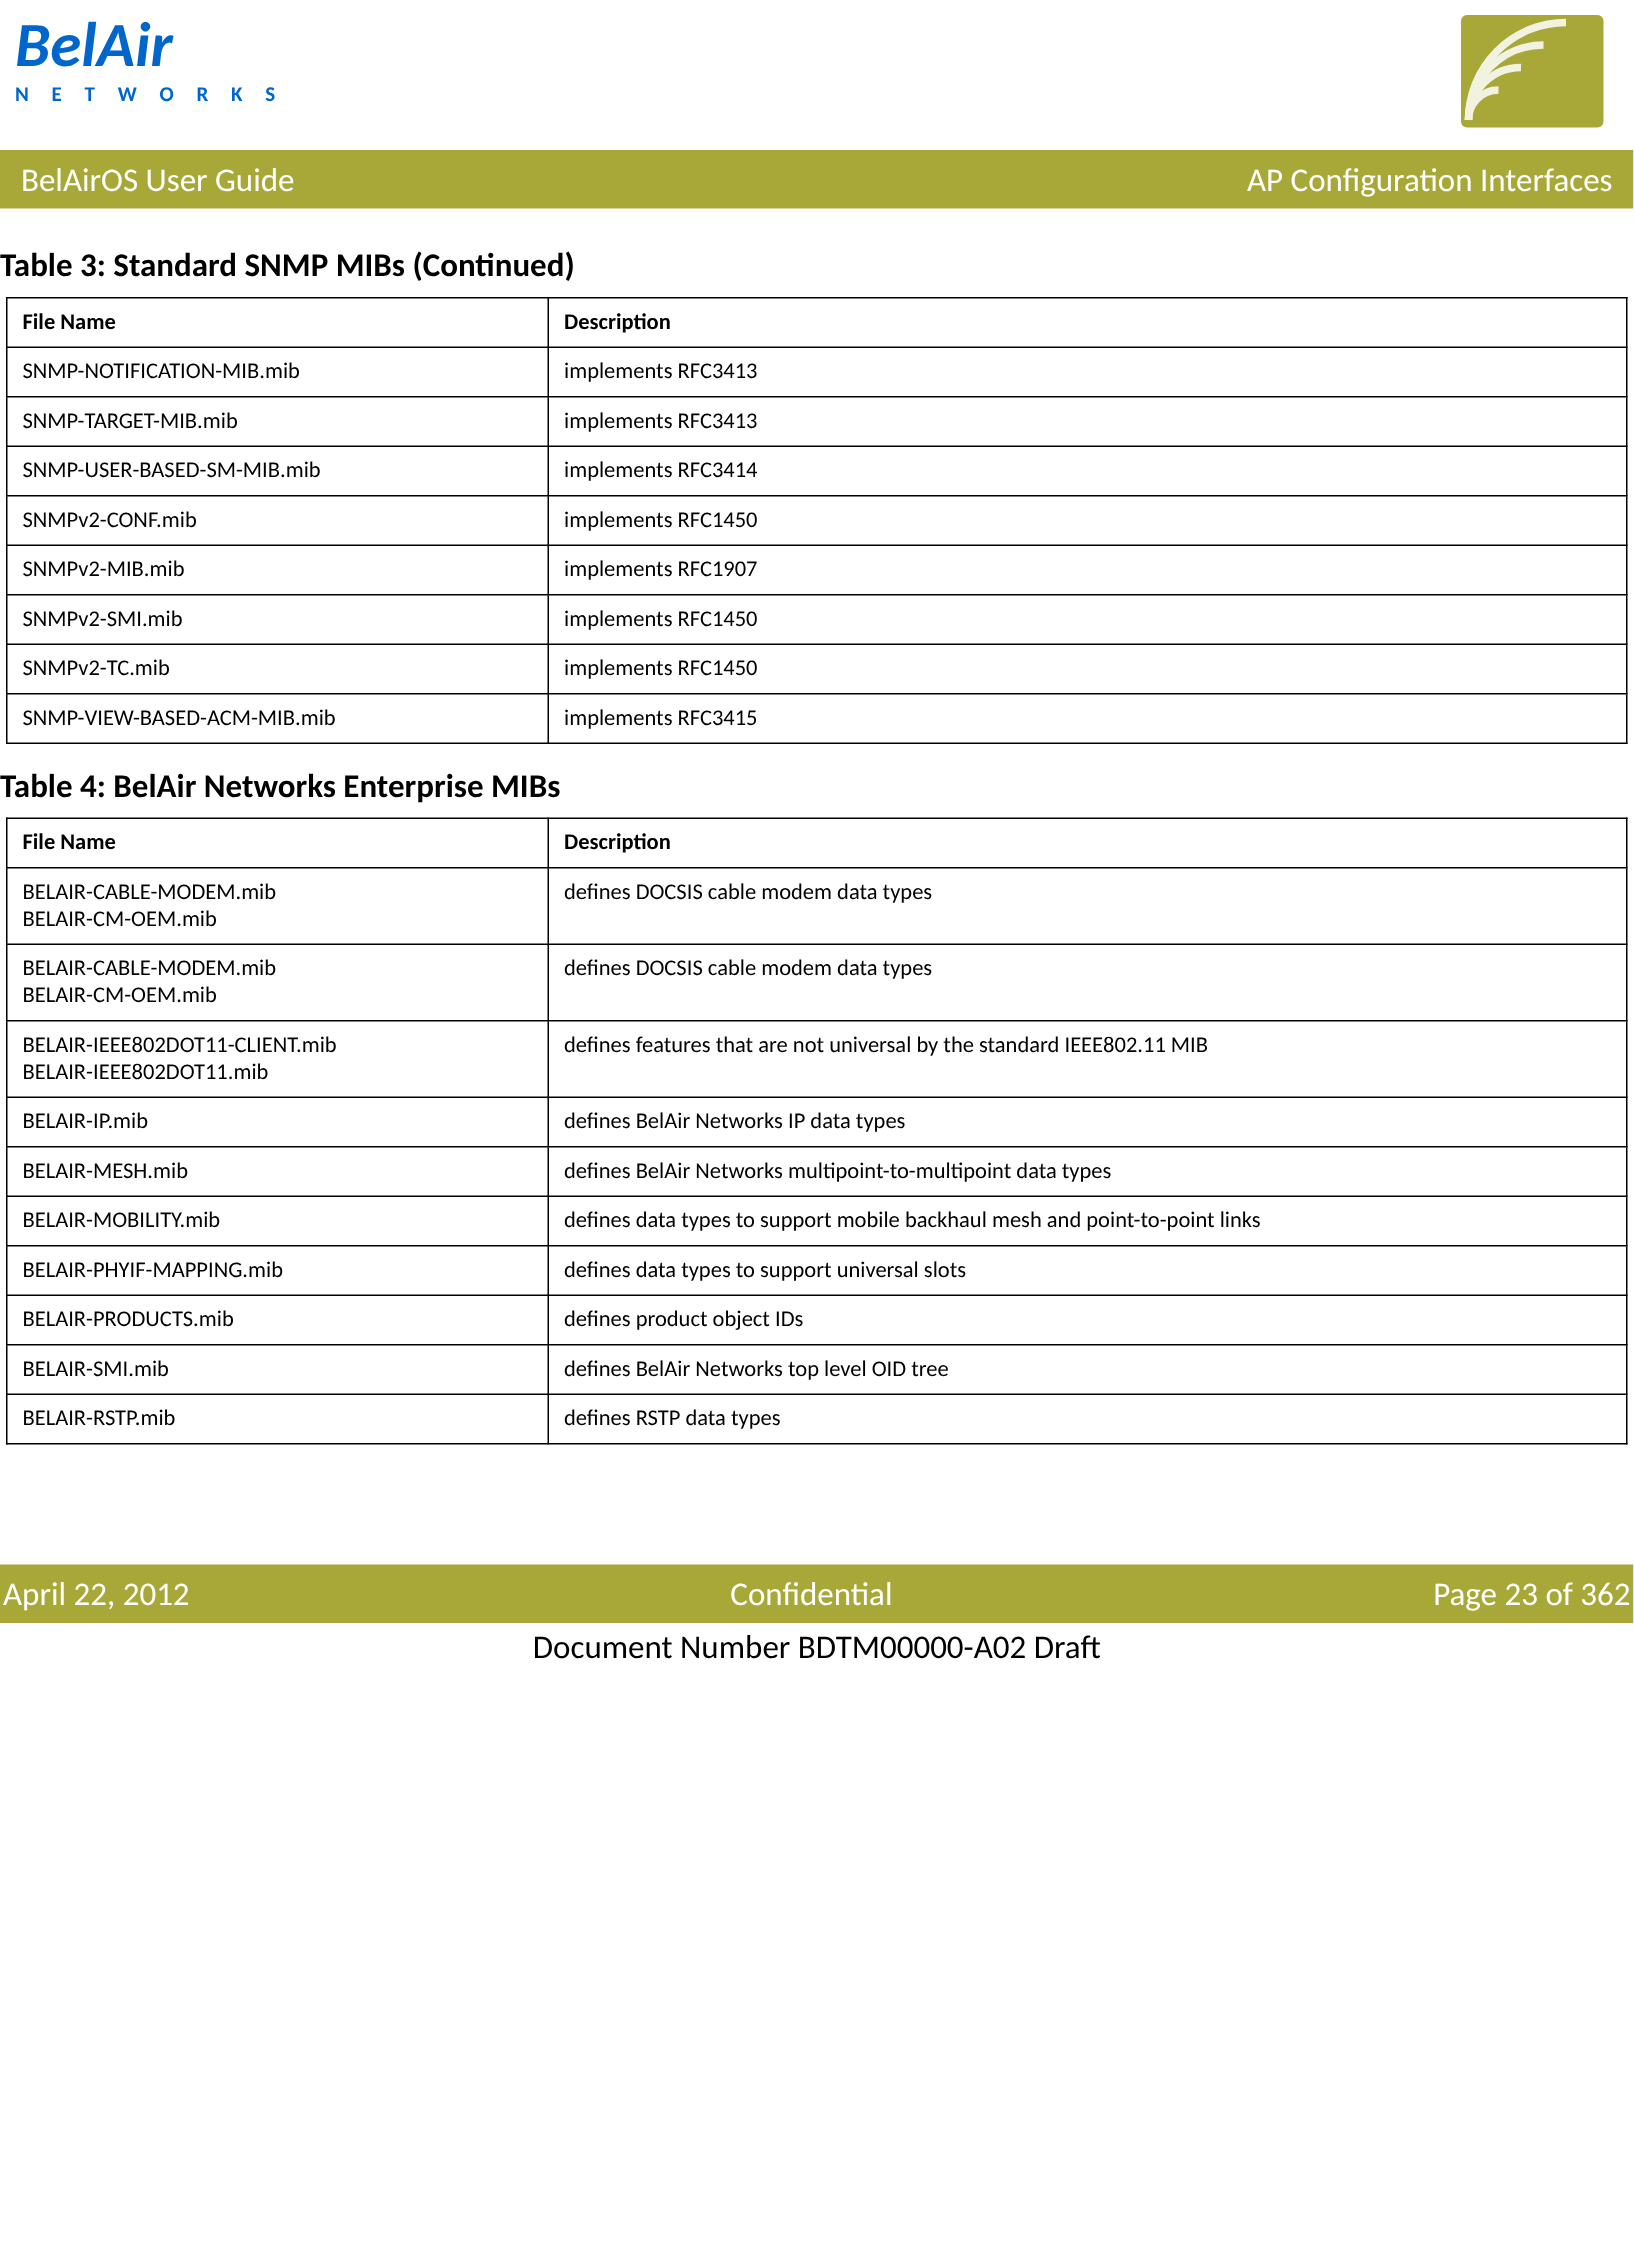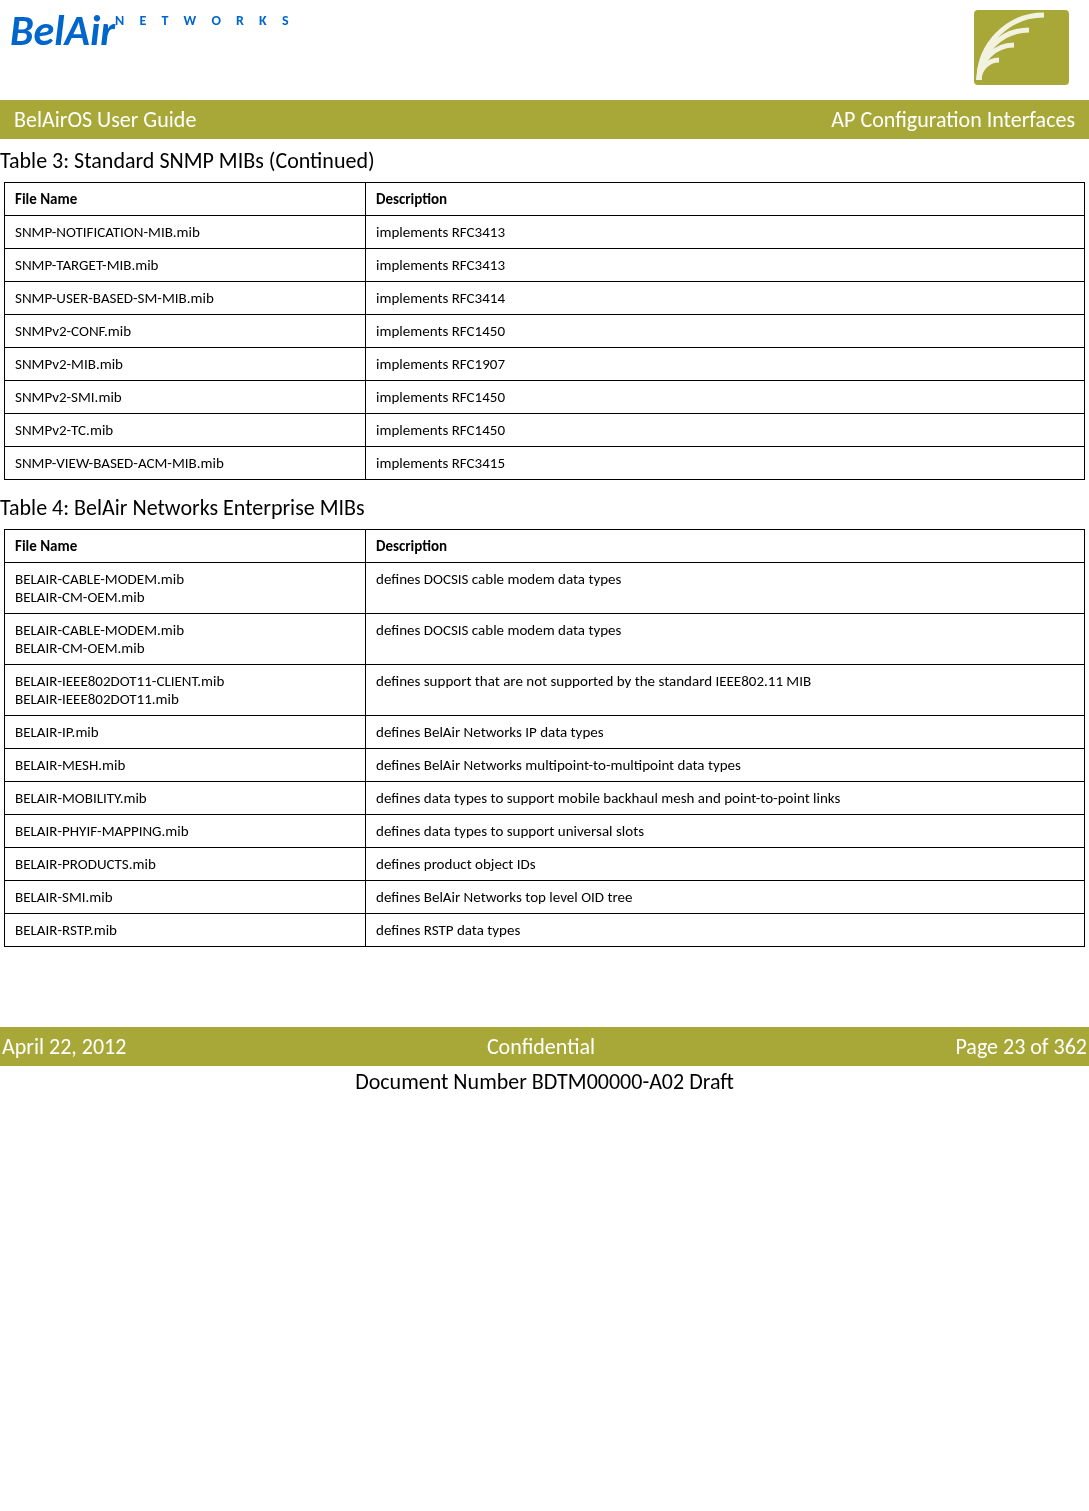--- a/index.html
+++ b/index.html
@@ -11,21 +11,21 @@
       width: 1089px;
     }
     .header-area {
       display: flex;
       justify-content: space-between;
       align-items: flex-start;
       padding: 10px 20px 5px 10px;
     }
     .logo-left {
       display: flex;
-      flex-direction: row;
+      flex-direction: column;
     }
     .logo-belair {
       font-size: 42px;
       font-weight: bold;
       font-style: italic;
       color: #0066cc;
       line-height: 1;
     }
     .logo-networks {
       font-size: 14px;
@@ -40,26 +40,26 @@
       background: #a8a838;
       border-radius: 4px;
       position: relative;
       overflow: hidden;
     }
     .title-bar {
       background: #a8a838;
       color: #fff;
       font-size: 22px;
       padding: 6px 14px;
-      margin: 10px 0 8px 0;
+      margin: 10px 0 24px 0;
       display: flex;
       justify-content: space-between;
     }
     .table-caption {
-      font-weight: normal;
+      font-weight: bold;
       font-size: 22px;
       margin: 6px 0 8px 0;
     }
     table {
       border-collapse: collapse;
       width: calc(100% - 8px);
       margin: 0 4px 14px 4px;
     }
     th, td {
       border: 1px solid #000;
@@ -170,21 +170,21 @@
     <tr>
         <td>BELAIR-CABLE-MODEM.mib<br>BELAIR-CM-OEM.mib</td>
         <td>defines DOCSIS cable modem data types</td>
       </tr>
     <tr>
         <td>BELAIR-CABLE-MODEM.mib<br>BELAIR-CM-OEM.mib</td>
         <td>defines DOCSIS cable modem data types</td>
       </tr>
     <tr>
         <td>BELAIR-IEEE802DOT11-CLIENT.mib<br>BELAIR-IEEE802DOT11.mib</td>
-        <td>defines support that are not supported by the standard IEEE802.11 MIB</td>
+        <td>defines features that are not universal by the standard IEEE802.11 MIB</td>
       </tr>
     <tr>
         <td>BELAIR-IP.mib</td>
         <td>defines BelAir Networks IP data types</td>
       </tr>
     <tr>
         <td>BELAIR-MESH.mib</td>
         <td>defines BelAir Networks multipoint-to-multipoint data types</td>
       </tr>
     <tr>

